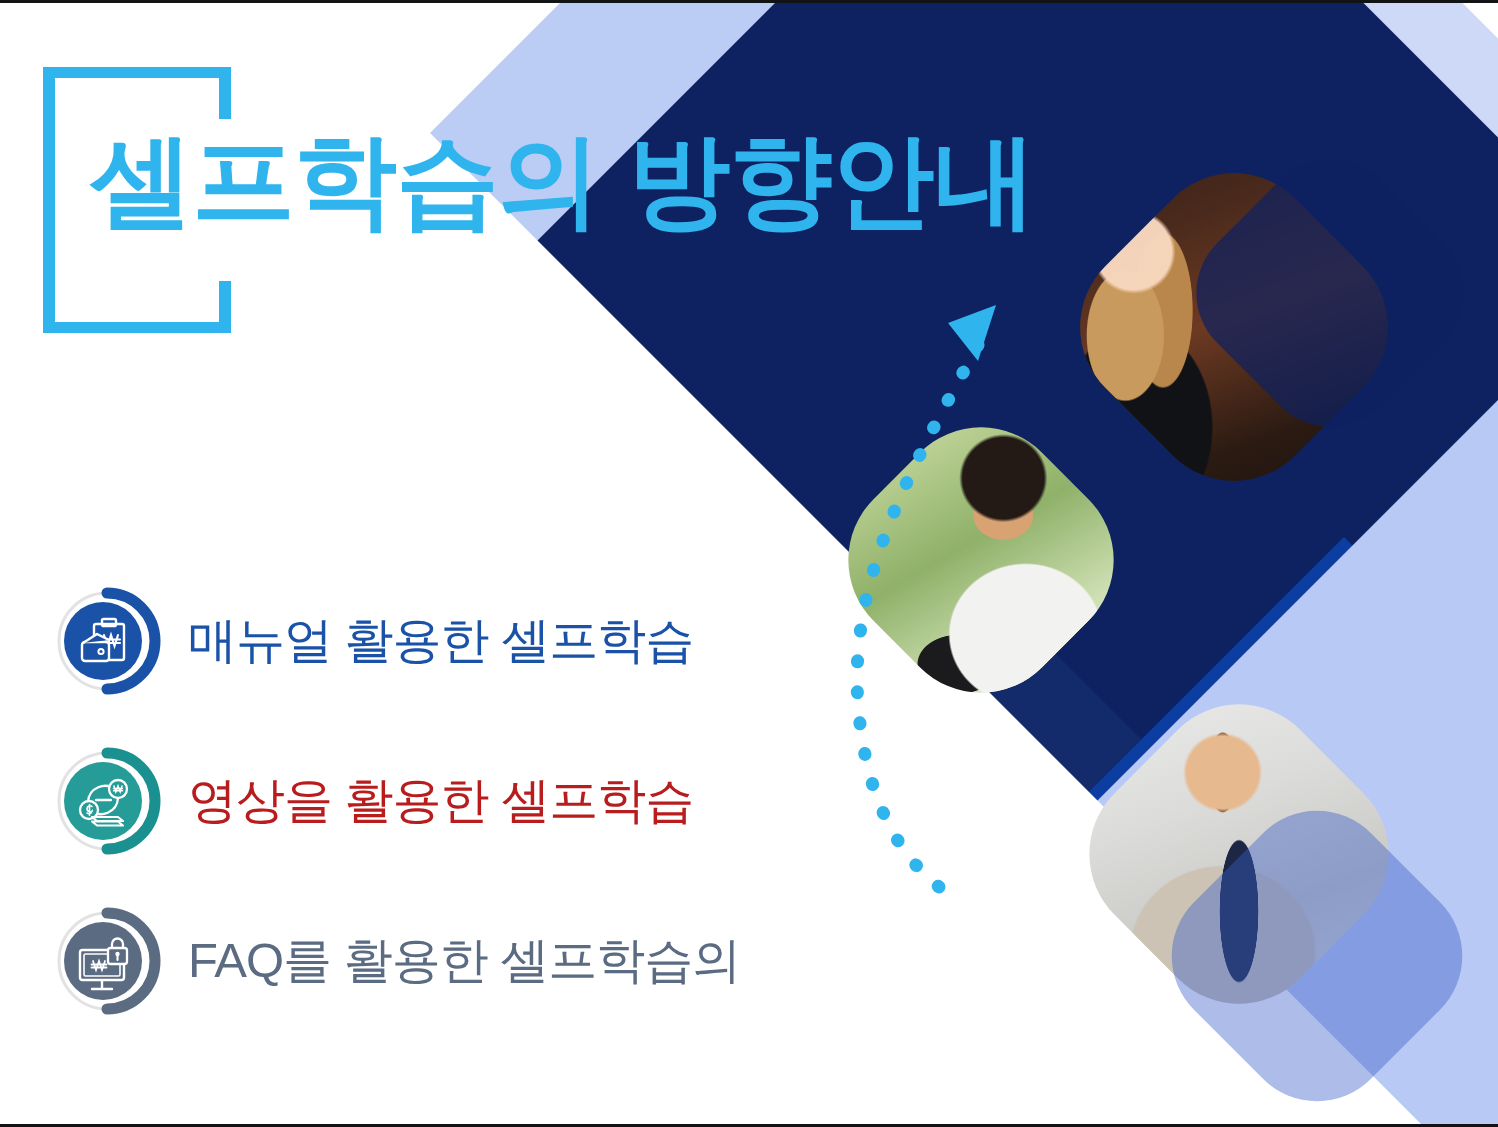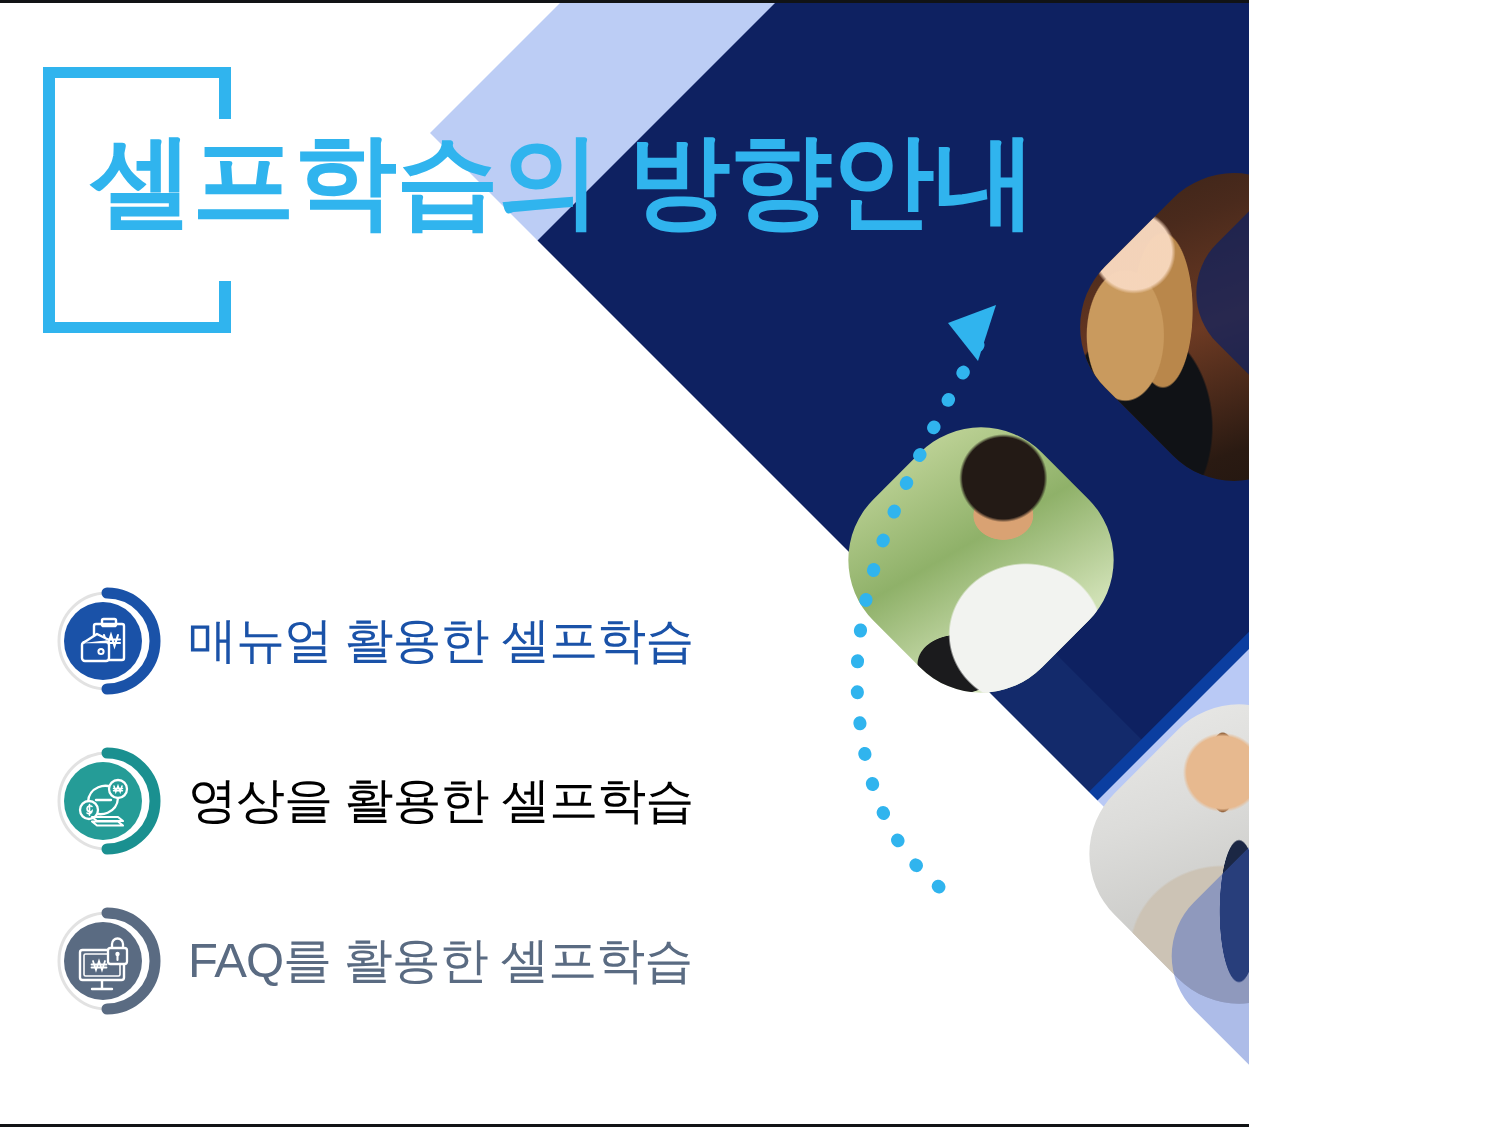--- a/index.html
+++ b/index.html
@@ -1,20 +1,20 @@
 <!DOCTYPE html>
 <html><head>
 <meta charset="utf-8">
 <style>
   html,body{margin:0;padding:0;background:#ffffff;}
   body{font-family:"Liberation Sans","DejaVu Sans",sans-serif;}
 
   #slide{
     position:relative;
-    width:1249px;height:1127px;
+    width:1498px;height:1127px;
     overflow:hidden;
     background:#ffffff;
     box-sizing:border-box;
     border-top:3px solid #111315;
     border-bottom:3px solid #111315;
     text-align:right;
   }
 
   
   .bg-layer{position:absolute;inset:0;overflow:hidden;pointer-events:none;}
@@ -169,21 +169,21 @@
   }
   .bullet-icon svg{position:absolute;left:0;top:0;}
   .bullet-label{
     margin-left:26px;
     font-size:49px;
     font-weight:normal;
     letter-spacing:-1px;
     white-space:nowrap;
   }
   .c-blue{color:#1a52a8;}
-  .c-teal{color:#000000;}
+  .c-teal{color:#b91c1c;}
   .c-slate{color:#5a6b82;}
 </style>
 </head>
 <body>
 
 <div id="slide">
 
   <div class="bg-layer">
     <div class="band band-peri-top"></div>
     <div class="band band-navy"></div>
@@ -291,17 +291,17 @@
           <line x1="40" y1="83" x2="60" y2="83" stroke="#fff" stroke-width="2.4" stroke-linecap="round"></line>
 
           <path d="M41 55 l3 9 3 -9 3 9 3 -9 M39.5 58.5 h15 M39.5 61.5 h15" fill="none" stroke="#fff" stroke-width="1.8" stroke-linecap="round"></path>
 
           <rect x="56" y="42" width="19" height="16" rx="2.5" fill="#5a6b82" stroke="#fff" stroke-width="2.3"></rect>
           <path d="M60 42 v-4 a5.5 5.5 0 0 1 11 0 v4" fill="none" stroke="#fff" stroke-width="2.3"></path>
           <circle cx="65.5" cy="48" r="2.2" fill="#fff"></circle>
           <line x1="65.5" y1="49.5" x2="65.5" y2="54" stroke="#fff" stroke-width="2.1" stroke-linecap="round"></line>
         </svg>
       </div>
-      <div class="bullet-label c-slate">FAQ를 활용한 셀프학습</div>
+      <div class="bullet-label c-slate">FAQ를 활용한 셀프학습의</div>
     </div>
 
   </div>
 </div>
 
 </body></html>

